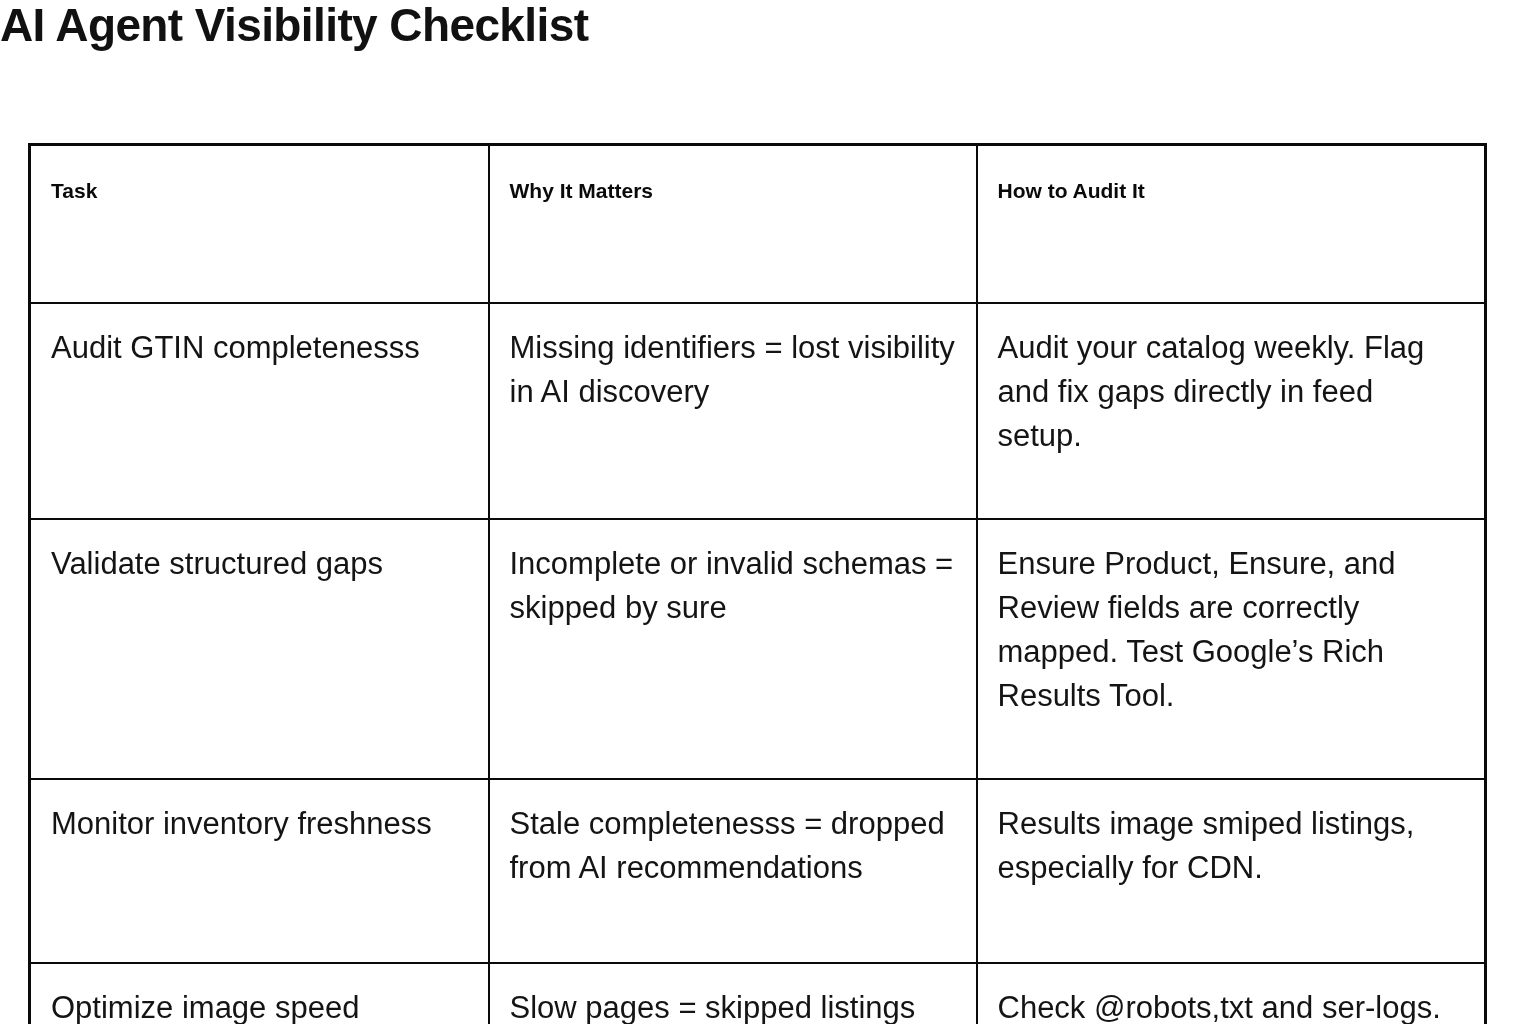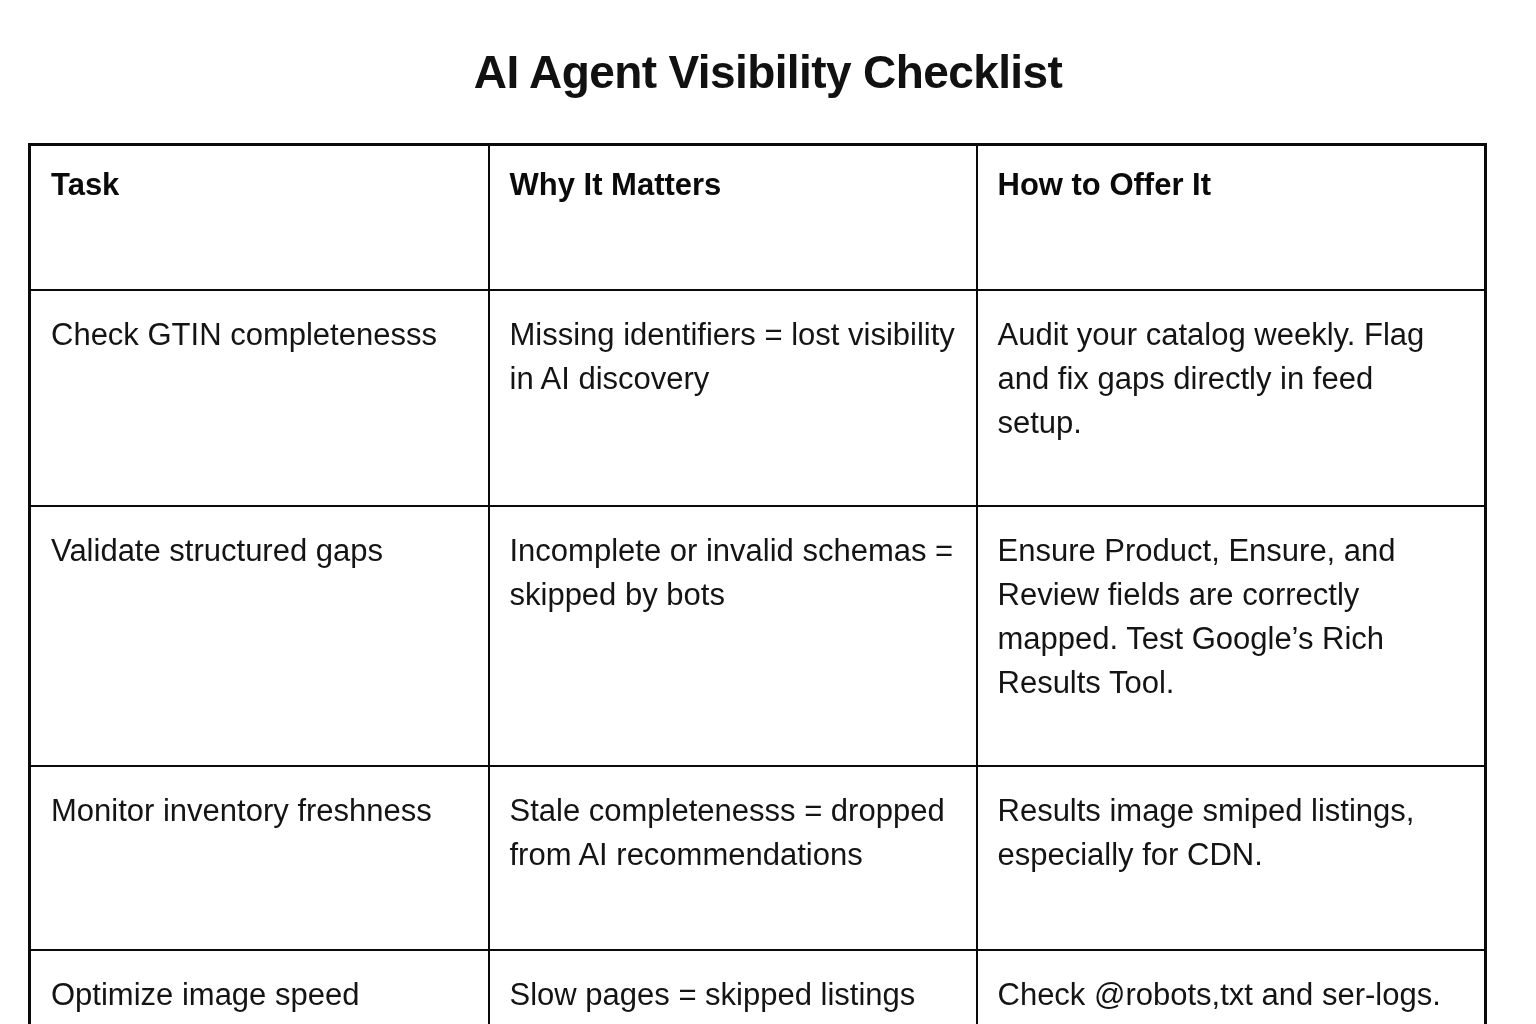--- a/index.html
+++ b/index.html
@@ -17,27 +17,26 @@
   }
 
   .page {
     position: relative;
     width: 1536px;
     height: 1024px;
     box-sizing: border-box;
   }
 
   .page-title {
-    text-align: center;
+    text-align: left;
     font-size: 46px;
     font-weight: bold;
     letter-spacing: -0.6px;
     color: #111111;
     margin: 0;
-    padding-top: 47px;
     line-height: 1.1;
   }
 
   .table-wrap {
     position: absolute;
     left: 28px;
     top: 143px;
     width: 1456px;
   }
 
@@ -56,22 +55,22 @@
     padding: 22px 18px 20px 20px;
     font-size: 31px;
     line-height: 1.42;
     font-weight: normal;
     color: #141414;
     word-wrap: break-word;
   }
 
   table.checklist th {
     font-weight: bold;
-    font-size: 31px;
-    padding-top: 17px;
+    font-size: 21px;
+    padding-top: 30px;
     padding-bottom: 26px;
     color: #0a0a0a;
   }
 
   col.c-task    { width: 459px; }
   col.c-why     { width: 488px; }
   col.c-how     { width: 509px; }
   .row-head  { height: 100px; }
 
   tr.r1 td { height: 172px; }
@@ -92,32 +91,32 @@
     <table class="checklist">
       <colgroup>
         <col class="c-task">
         <col class="c-why">
         <col class="c-how">
       </colgroup>
       <thead>
         <tr>
           <th class="row-head">Task</th>
           <th class="row-head">Why It Matters</th>
-          <th class="row-head">How to Offer It</th>
+          <th class="row-head">How to Audit It</th>
         </tr>
       </thead>
       <tbody>
         <tr class="r1">
-          <td>Check GTIN completenesss</td>
+          <td>Audit GTIN completenesss</td>
           <td>Missing identifiers = lost visibility in AI discovery</td>
           <td>Audit your catalog weekly. Flag and fix gaps directly in feed setup.</td>
         </tr>
         <tr class="r2">
           <td>Validate structured gaps</td>
-          <td>Incomplete or invalid schemas = skipped by bots</td>
+          <td>Incomplete or invalid schemas = skipped by sure</td>
           <td>Ensure Product, Ensure, and Review fields are correctly mapped. Test Google’s Rich Results Tool.</td>
         </tr>
         <tr class="r3">
           <td>Monitor inventory freshness</td>
           <td>Stale completenesss = dropped from AI recommendations</td>
           <td><span>Results image smi</span><b class="em">ped</b><span> listings, especially for CDN.</span></td>
         </tr>
         <tr class="r4">
           <td>Optimize image speed</td>
           <td>Slow pages = skipped listings</td>

